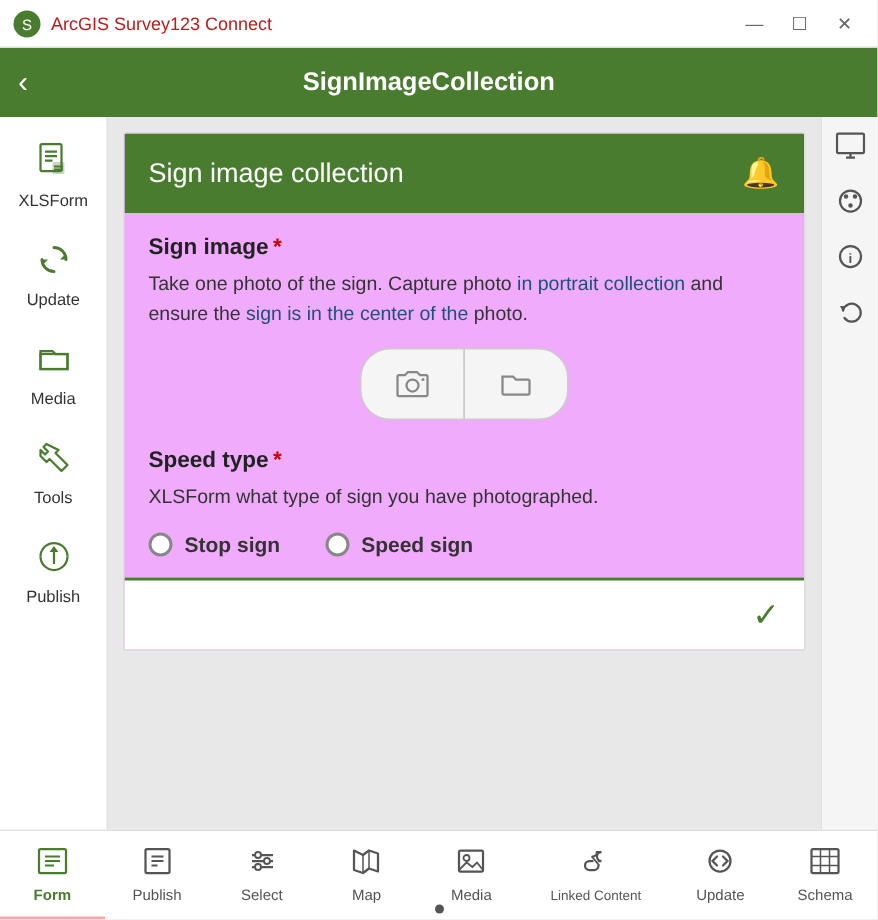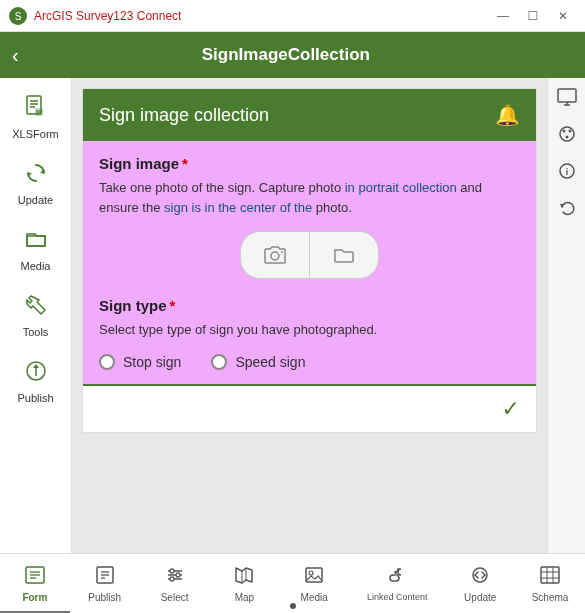--- a/index.html
+++ b/index.html
@@ -218,20 +218,21 @@
       display: flex;
       gap: 30px;
       margin-top: 10px;
       align-items: center;
     }
     .radio-item {
       display: flex;
       align-items: center;
       gap: 8px;
       cursor: pointer;
+      font-weight: bold;
     }
     .radio-circle {
       width: 16px;
       height: 16px;
       border-radius: 50%;
       border: 2px solid #888;
       background: #fff;
       flex-shrink: 0;
     }
     .radio-label {
@@ -268,21 +269,21 @@
       display: flex;
       flex-direction: column;
       align-items: center;
       justify-content: center;
       cursor: pointer;
       padding: 6px 2px 4px;
       gap: 2px;
       border-bottom: 2px solid transparent;
     }
     .tab-item.active {
-      border-bottom: 2px solid #737373;
+      border-bottom: 2px solid #fca5a5;
     }
     .tab-item-icon {
       font-size: 20px;
       color: #555;
     }
     .tab-item.active .tab-item-icon {
       color: #4a7c2f;
     }
     .tab-item-label {
       font-size: 10px;
@@ -413,23 +414,23 @@
           </button>
           <button class="media-btn">
             <svg width="24" height="22" viewBox="0 0 24 22">
               <path d="M3 6 L3 17 Q3 18 4 18 L20 18 Q21 18 21 17 L21 9 Q21 8 20 8 L12 8 L10 6 Z" fill="none" stroke="#888" stroke-width="1.5"></path>
             </svg>
           </button>
         </div>
 
         <div class="sign-type-section">
           <div class="question-label">
-            <span>Sign type</span><span class="required-star">*</span>
+            <span>Speed type</span><span class="required-star">*</span>
           </div>
-          <div class="question-hint">Select type type of sign you have photographed.</div>
+          <div class="question-hint">XLSForm what type of sign you have photographed.</div>
           <div class="radio-group">
             <div class="radio-item">
               <div class="radio-circle"></div>
               <span class="radio-label">Stop sign</span>
             </div>
             <div class="radio-item">
               <div class="radio-circle"></div>
               <span class="radio-label">Speed sign</span>
             </div>
           </div>

